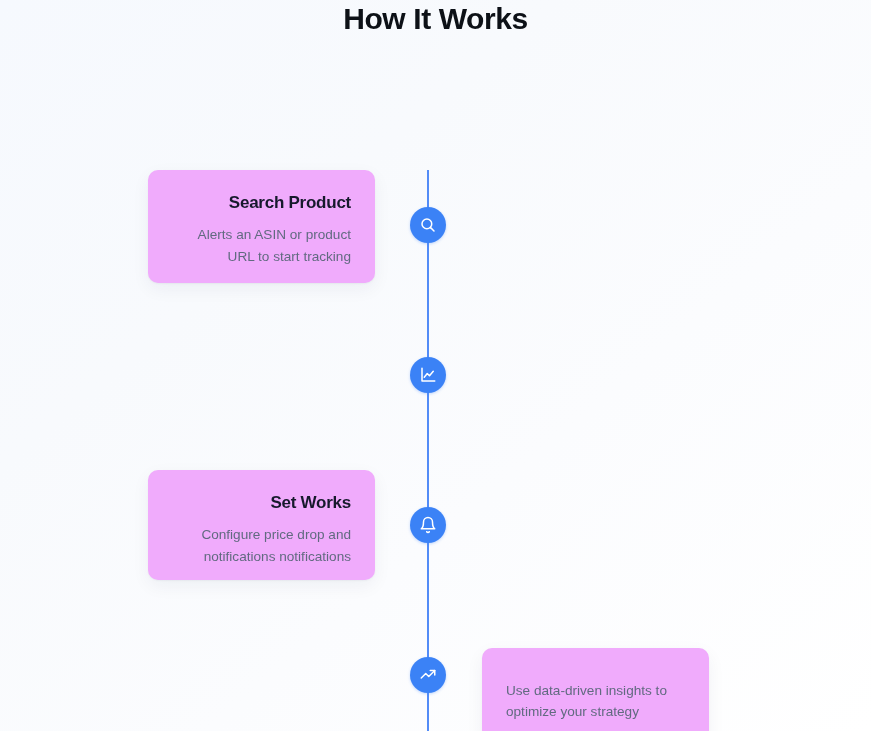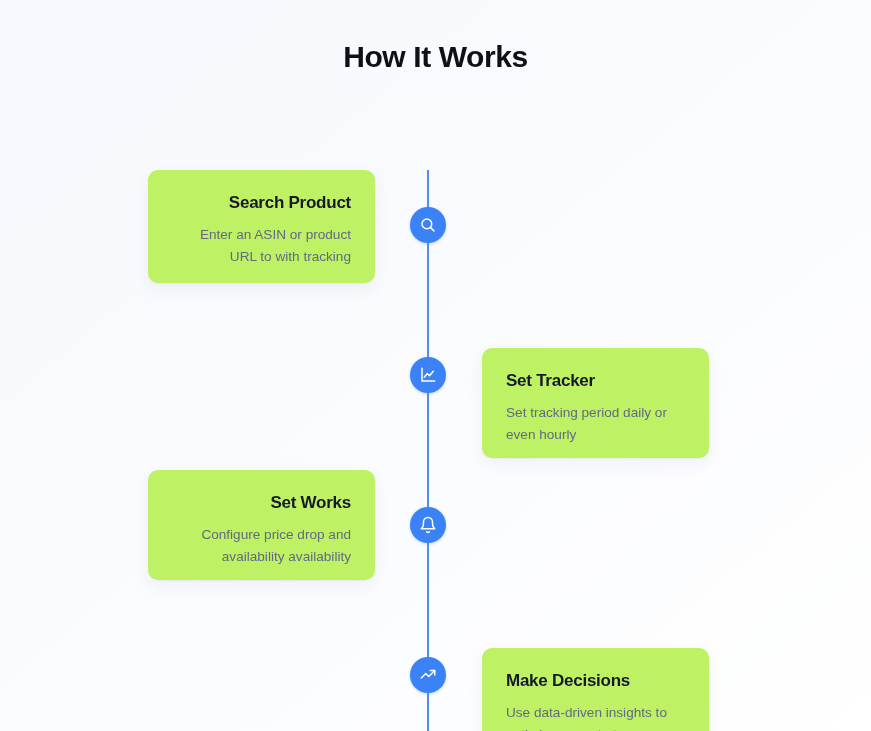--- a/index.html
+++ b/index.html
@@ -21,25 +21,24 @@
 
   .section {
     position: relative;
     width: 871px;
     height: 731px;
   }
 
   
   .header {
     position: absolute;
-    top: 16px;
+    top: 0;
     left: 0;
     width: 871px;
     text-align: center;
-    padding-top: 22px;
   }
 
   .page-title {
     font-size: 30px;
     font-weight: 700;
     letter-spacing: -0.4px;
     color: #0d1117;
     line-height: 1.25;
   }
 
@@ -103,21 +102,21 @@
     width: 18px;
     height: 18px;
     display: block;
   }
 
   
   .tl-card {
     position: absolute;
     top: 0;
     width: 227px;
-    background: #bef264;
+    background: #f0abfc;
     border-radius: 10px;
     padding: 22px 24px 24px;
     box-shadow: 0 1px 2px rgba(23,32,64,0.045),
                 0 6px 18px rgba(23,32,64,0.055);
     z-index: 2;
   }
 
   .tl-card.left {
     left: 148px;
     text-align: right;
@@ -158,65 +157,60 @@
     <h1 class="page-title">How It Works</h1>
   </div>
 
   <div class="timeline">
 
     <div class="timeline-line"></div>
 
     <div class="tl-row r1">
       <div class="tl-card left">
         <div class="card-title">Search Product</div>
-        <div class="card-desc">Enter an ASIN or product URL to with tracking</div>
+        <div class="card-desc">Alerts an ASIN or product URL to start tracking</div>
       </div>
       <div class="tl-node">
         <span>
           <svg viewBox="0 0 24 24" fill="none" stroke="#ffffff" stroke-width="2" stroke-linecap="round" stroke-linejoin="round">
             <circle cx="10.5" cy="10.5" r="6.5"></circle>
             <line x1="15.5" y1="15.5" x2="20" y2="20"></line>
           </svg>
         </span>
       </div>
     </div>
 
     <div class="tl-row r2">
-      <div class="tl-card right">
-        <div class="card-title">Set Tracker</div>
-        <div class="card-desc">Set tracking period daily or even hourly</div>
-      </div>
       <div class="tl-node">
         <span>
           <svg viewBox="0 0 24 24" fill="none" stroke="#ffffff" stroke-width="2" stroke-linecap="round" stroke-linejoin="round">
             <polyline points="4,3 4,20 21,20"></polyline>
             <polyline points="7,15 11,10 14,13 19,7"></polyline>
           </svg>
         </span>
       </div>
     </div>
 
     <div class="tl-row r3">
       <div class="tl-card left">
         <div class="card-title">Set Works</div>
-        <div class="card-desc">Configure price drop and availability availability</div>
+        <div class="card-desc">Configure price drop and notifications notifications</div>
       </div>
       <div class="tl-node">
         <span>
           <svg viewBox="0 0 24 24" fill="none" stroke="#ffffff" stroke-width="2" stroke-linecap="round" stroke-linejoin="round">
             <path d="M18 8A6 6 0 0 0 6 8c0 7-3 9-3 9h18s-3-2-3-9"></path>
             <path d="M13.7 21a2 2 0 0 1-3.4 0"></path>
           </svg>
         </span>
       </div>
     </div>
 
     <div class="tl-row r4">
       <div class="tl-card right">
-        <div class="card-title">Make Decisions</div>
         <div class="card-desc">Use data-driven insights to optimize your strategy</div>
       </div>
       <div class="tl-node">
         <span>
           <svg viewBox="0 0 24 24" fill="none" stroke="#ffffff" stroke-width="2" stroke-linecap="round" stroke-linejoin="round">
             <polyline points="3,16 9,10 13,14 21,6"></polyline>
             <polyline points="15,6 21,6 21,12"></polyline>
           </svg>
         </span>
       </div>

